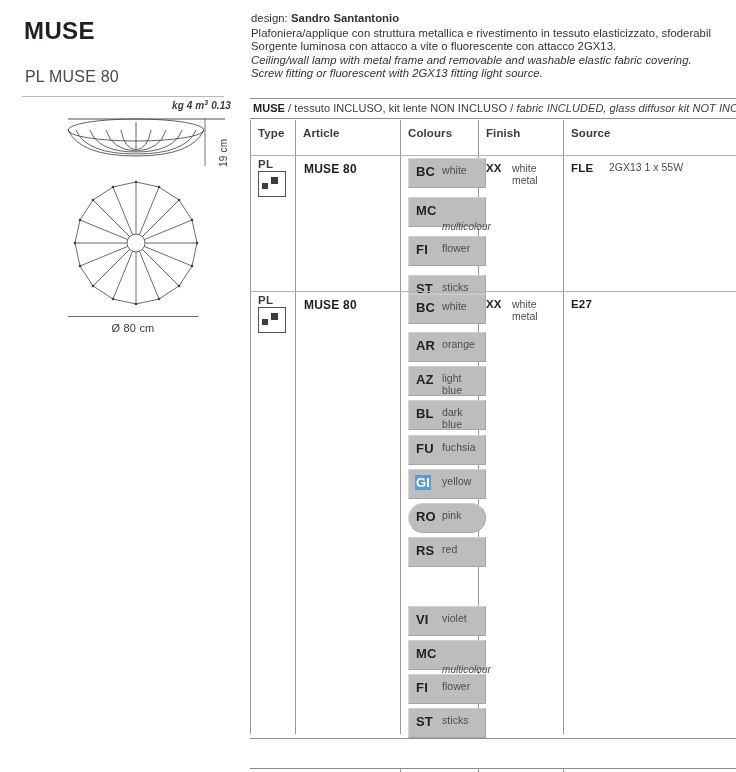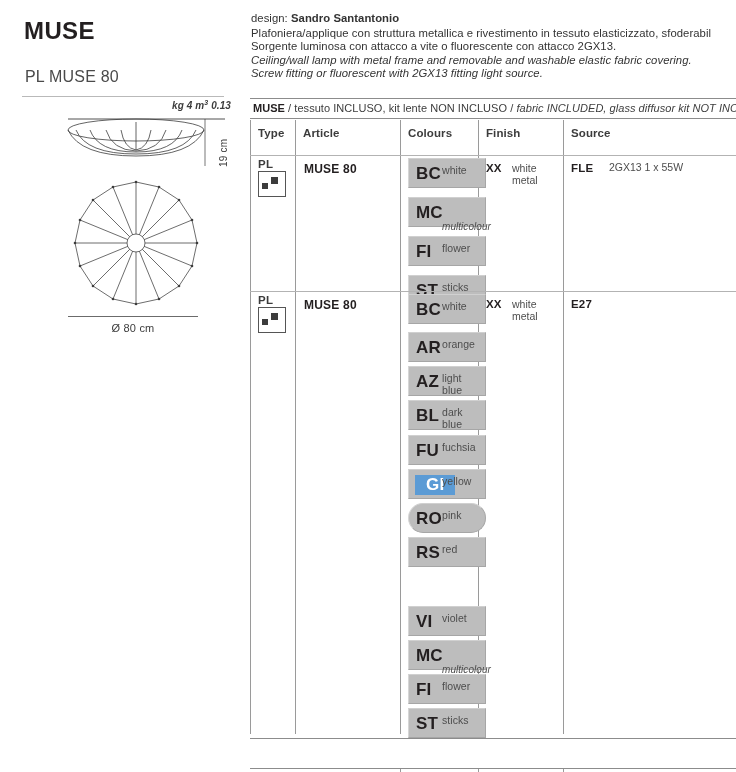--- a/index.html
+++ b/index.html
@@ -209,29 +209,29 @@
     height: 30px;
     background: #bdbdbd;
     border-left: 1px solid #d6d6d6;
     border-top: 1px solid #d0d0d0;
     border-right: 1px solid #a6a6a6;
     border-bottom: 1px solid #a6a6a6;
   }
   .swatch .code {
     position: absolute;
     left: 7px; top: 5px;
-    font-size: 17px;
+    font-size: 13px;
     font-weight: bold;
     color: #231f20;
     letter-spacing: 0.2px;
   }
   .swatch .code.sel {
     background: #5b9bd5;
     color: #ffffff;
-    padding: 0 11px;
+    padding: 0 1px;
     left: 6px;
   }
   .swatch .nm {
     position: absolute;
     left: 33px; top: 6px;
     font-size: 10.5px;
     color: #4d4d4d;
     line-height: 11.5px;
     letter-spacing: 0.05px;
   }

